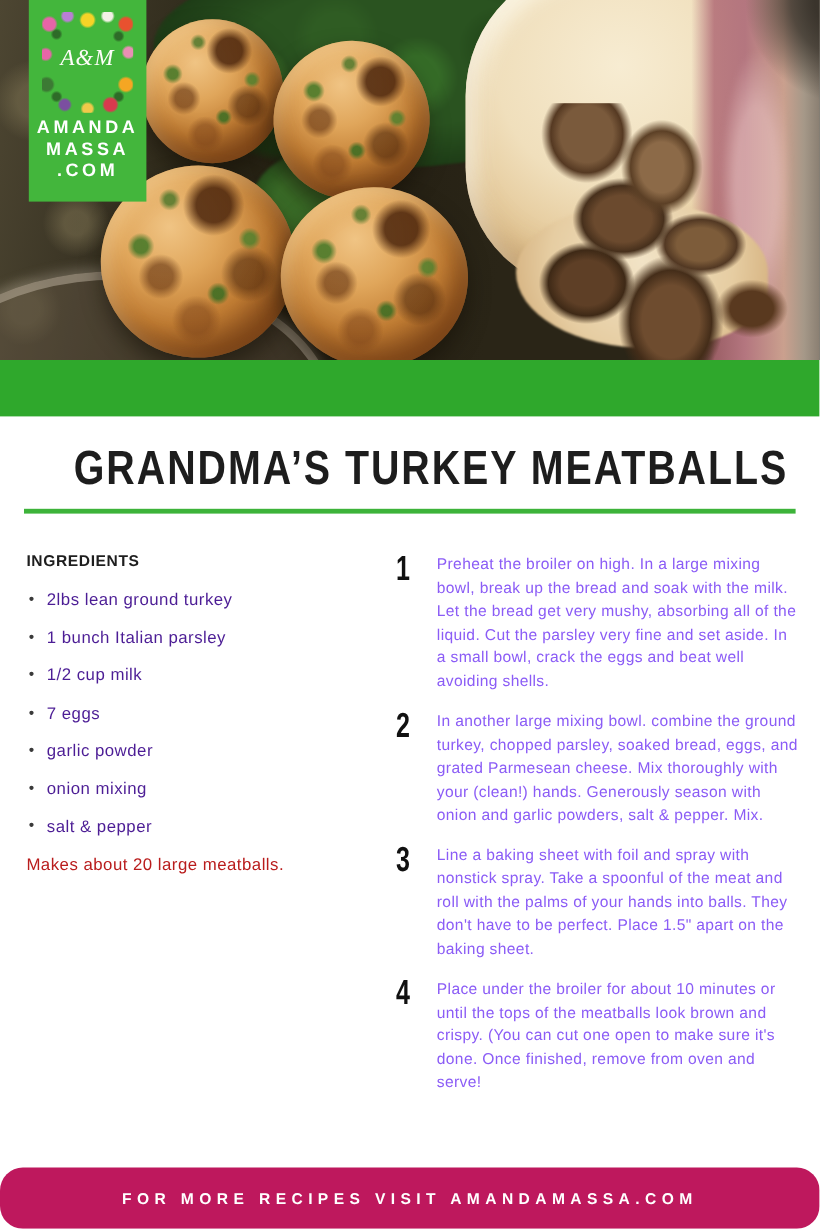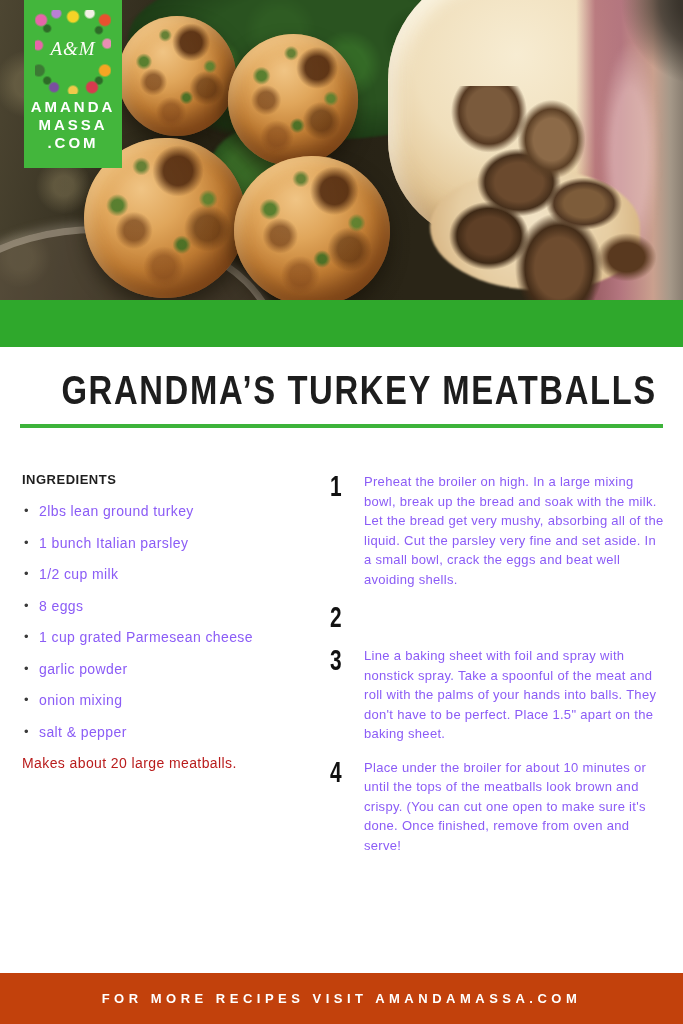--- a/index.html
+++ b/index.html
@@ -94,26 +94,26 @@
   .monogram{position:absolute;left:0;right:0;top:28px;color:#fdfdf8;
     font-family:"Liberation Serif",serif;font-style:italic;font-size:19px;letter-spacing:1px;}
   .brand-line{color:#ffffff;font-weight:bold;font-size:15px;letter-spacing:3px;line-height:18px;}
   
   .green-bar{width:683px;height:47px;}
   .title-wrap{text-align:center;padding-top:21px;}
   .title{margin:0;color:#1d1d1d;font-weight:900;font-size:40px;letter-spacing:2px;
     white-space:nowrap;transform:scaleX(.82);transform-origin:50% 50%;}
   .title-rule{height:4px;margin:11px 20px 0;}
   
-  .content{display:flex;padding:44px 14px 0 22px;}
+  .content{display:flex;padding:32px 14px 0 22px;}
   .col-left{width:308px;flex:none;}
   .ing-heading{margin:0 0 16px 0;font-size:13px;font-weight:bold;letter-spacing:.5px;color:#1e1e1e;}
   .ing-list{list-style:none;margin:0;padding:0;}
   .ing-list li{position:relative;padding-left:17px;margin-bottom:15.5px;font-size:14px;
-    letter-spacing:.4px;color:#8b5cf6;}
+    letter-spacing:.4px;color:#4c1d95;}
   .ing-list li::before{content:"•";position:absolute;left:2px;top:0;color:#3a3a3a;font-size:13px;}
   .yield{font-size:14px;letter-spacing:.4px;color:#b91c1c;margin-top:12px;}
   .col-right{flex:1;}
   .step{display:flex;margin-bottom:14px;}
   .step-num{flex:none;width:34px;color:#111;font-weight:900;font-size:29px;line-height:1;
     transform:scaleX(.72);transform-origin:0 0;}
   .step-text{font-size:13px;line-height:1.5;letter-spacing:.3px;color:#8b5cf6;padding-right:4px;}
   
   .footer{position:absolute;left:0;bottom:0;width:683px;height:51px;display:flex;
     align-items:center;justify-content:center;}
@@ -156,44 +156,44 @@
 </div>
 
 <div class="content">
 
   <div class="col-left">
     <h2 class="ing-heading">INGREDIENTS</h2>
     <ul class="ing-list">
       <li>2lbs lean ground turkey</li>
       <li>1 bunch Italian parsley</li>
       <li>1/2 cup milk</li>
-      <li>8 eggs</li>
-      <li>1 cup grated Parmesean cheese</li>
+      <li>7 eggs</li>
       <li>garlic powder</li>
       <li>onion mixing</li>
       <li>salt &amp; pepper</li>
     </ul>
     <div class="yield">Makes about 20 large meatballs.</div>
   </div>
 
   <div class="col-right">
     <div class="step">
       <div class="step-num">1</div>
       <div class="step-text">Preheat the broiler on high. In a large mixing bowl, break up the bread and soak with the milk. Let the bread get very mushy, absorbing all of the liquid. Cut the parsley very fine and set aside. In a small bowl, crack the eggs and beat well avoiding shells.</div>
     </div>
     <div class="step">
       <div class="step-num">2</div>
+      <div class="step-text">In another large mixing bowl. combine the ground turkey, chopped parsley, soaked bread, eggs, and grated Parmesean cheese. Mix thoroughly with your (clean!) hands. Generously season with onion and garlic powders, salt &amp; pepper. Mix.</div>
     </div>
     <div class="step">
       <div class="step-num">3</div>
       <div class="step-text">Line a baking sheet with foil and spray with nonstick spray. Take a spoonful of the meat and roll with the palms of your hands into balls. They don't have to be perfect. Place 1.5" apart on the baking sheet.</div>
     </div>
     <div class="step">
       <div class="step-num">4</div>
       <div class="step-text">Place under the broiler for about 10 minutes or until the tops of the meatballs look brown and crispy. (You can cut one open to make sure it's done. Once finished, remove from oven and serve!</div>
     </div>
   </div>
 
 </div>
 
-<div class="footer" style="background-color: #c2410c;">
+<div class="footer" style="background-color: #be185d; border-radius: 19px;">
   <span class="footer-text">FOR MORE RECIPES VISIT AMANDAMASSA.COM</span>
 </div>
 
 </body></html>

